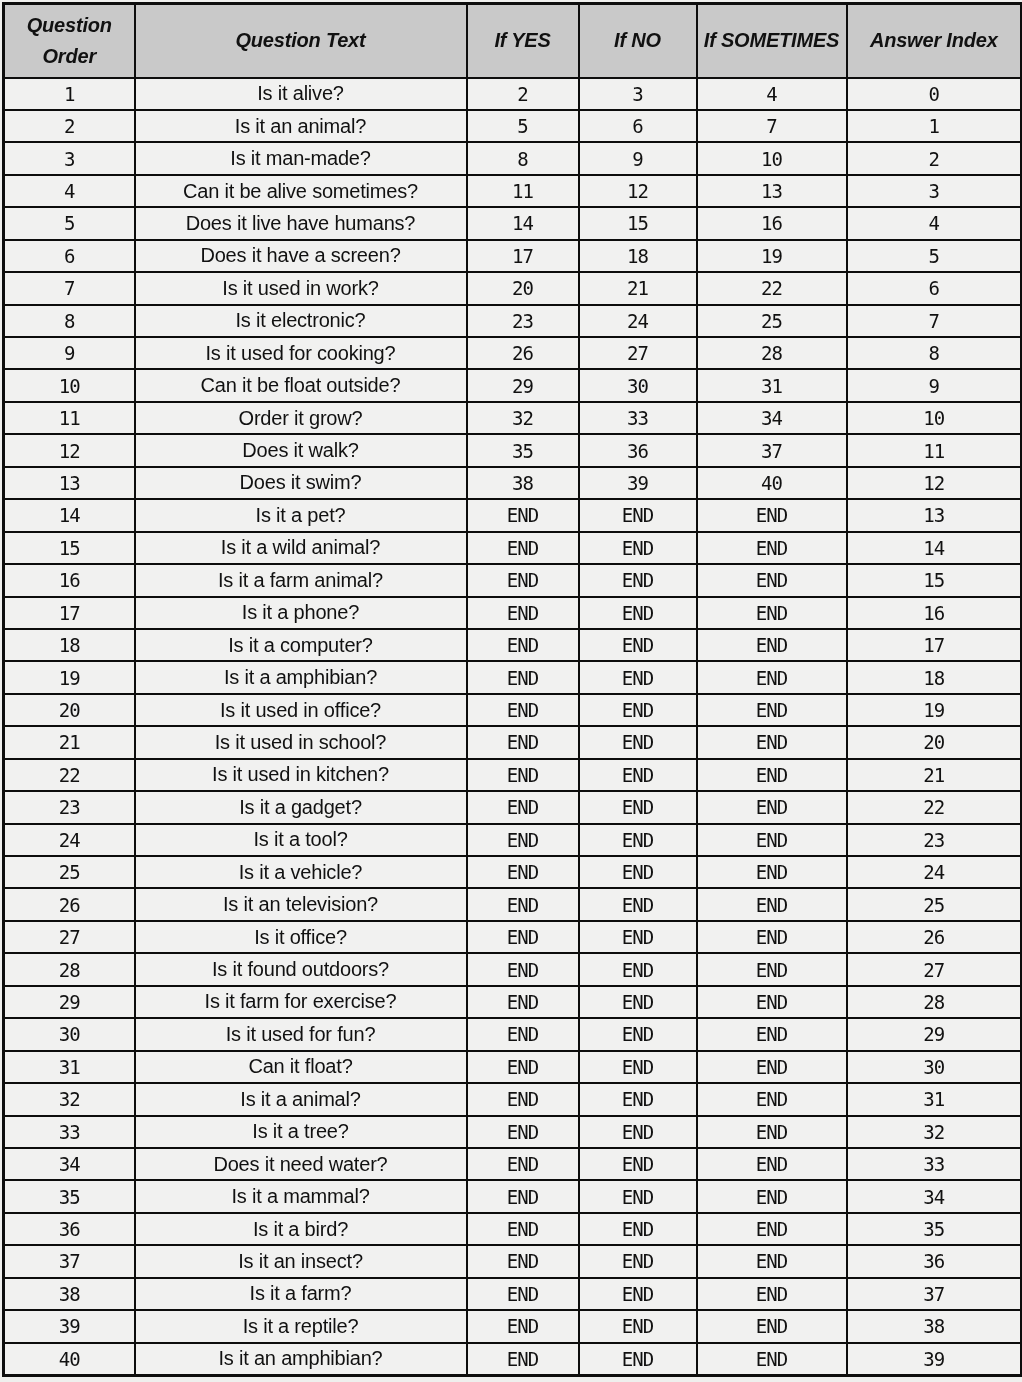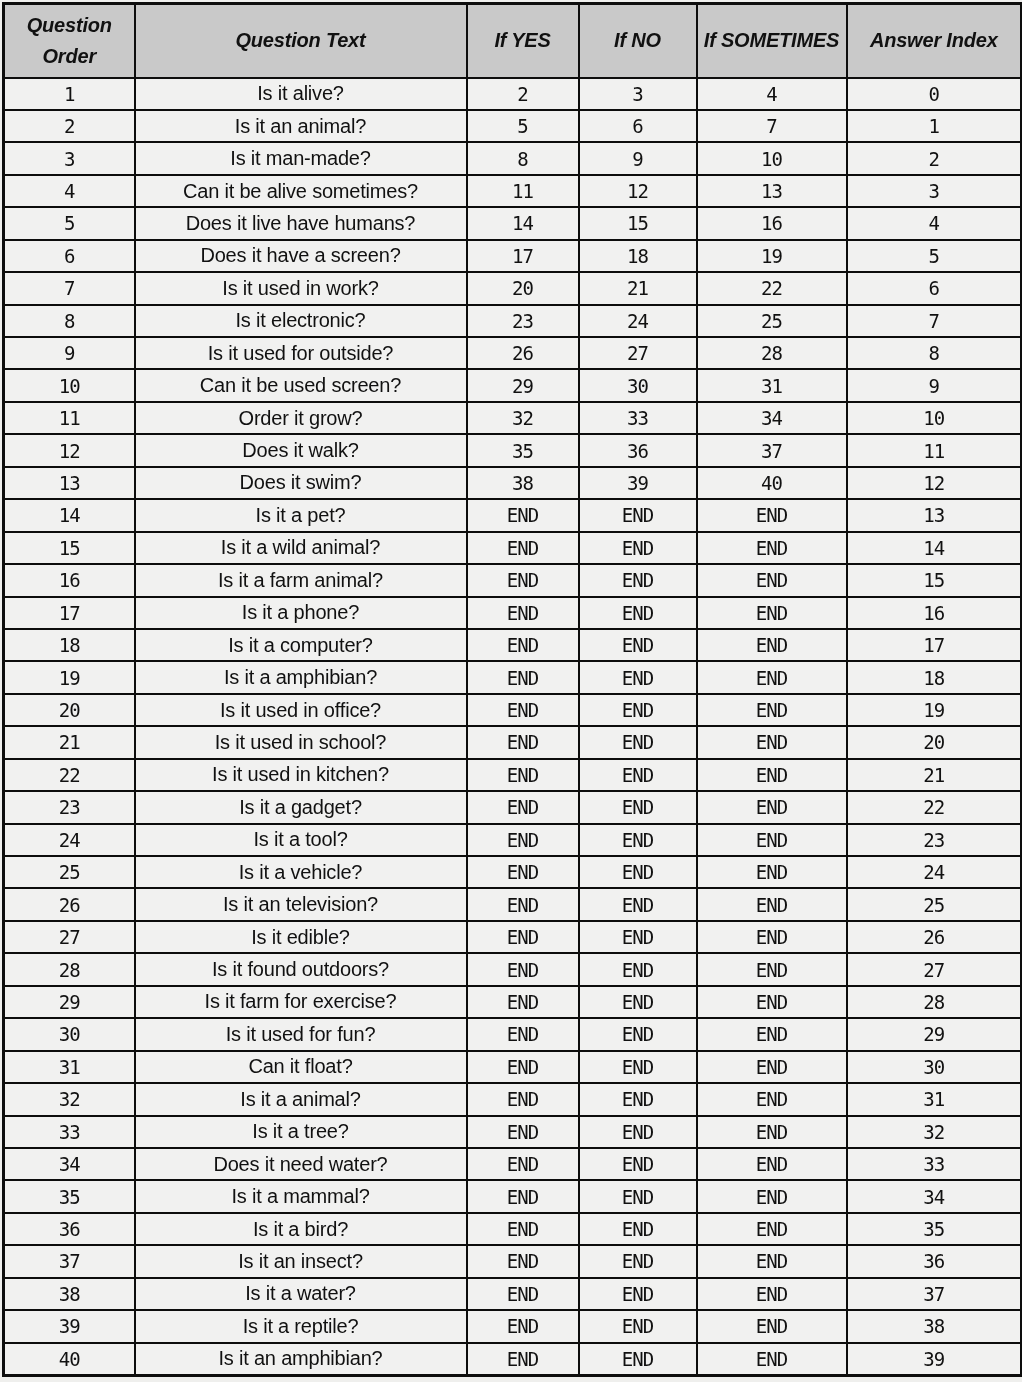--- a/index.html
+++ b/index.html
@@ -154,29 +154,29 @@
         <tr>
     <td class="num">8</td>
     <td class="qtext">Is it electronic?</td>
     <td class="num">23</td>
     <td class="num">24</td>
     <td class="num">25</td>
     <td class="num">7</td>
   </tr>
         <tr>
     <td class="num">9</td>
-    <td class="qtext">Is it used for outside?</td>
+    <td class="qtext">Is it used for cooking?</td>
     <td class="num">26</td>
     <td class="num">27</td>
     <td class="num">28</td>
     <td class="num">8</td>
   </tr>
         <tr>
     <td class="num">10</td>
-    <td class="qtext">Can it be used screen?</td>
+    <td class="qtext">Can it be float outside?</td>
     <td class="num">29</td>
     <td class="num">30</td>
     <td class="num">31</td>
     <td class="num">9</td>
   </tr>
         <tr>
     <td class="num">11</td>
     <td class="qtext">Order it grow?</td>
     <td class="num">32</td>
     <td class="num">33</td>
@@ -298,21 +298,21 @@
         <tr>
     <td class="num">26</td>
     <td class="qtext">Is it an television?</td>
     <td class="num">END</td>
     <td class="num">END</td>
     <td class="num">END</td>
     <td class="num">25</td>
   </tr>
         <tr>
     <td class="num">27</td>
-    <td class="qtext">Is it edible?</td>
+    <td class="qtext">Is it office?</td>
     <td class="num">END</td>
     <td class="num">END</td>
     <td class="num">END</td>
     <td class="num">26</td>
   </tr>
         <tr>
     <td class="num">28</td>
     <td class="qtext">Is it found outdoors?</td>
     <td class="num">END</td>
     <td class="num">END</td>
@@ -386,21 +386,21 @@
         <tr>
     <td class="num">37</td>
     <td class="qtext">Is it an insect?</td>
     <td class="num">END</td>
     <td class="num">END</td>
     <td class="num">END</td>
     <td class="num">36</td>
   </tr>
         <tr>
     <td class="num">38</td>
-    <td class="qtext">Is it a water?</td>
+    <td class="qtext">Is it a farm?</td>
     <td class="num">END</td>
     <td class="num">END</td>
     <td class="num">END</td>
     <td class="num">37</td>
   </tr>
         <tr>
     <td class="num">39</td>
     <td class="qtext">Is it a reptile?</td>
     <td class="num">END</td>
     <td class="num">END</td>

